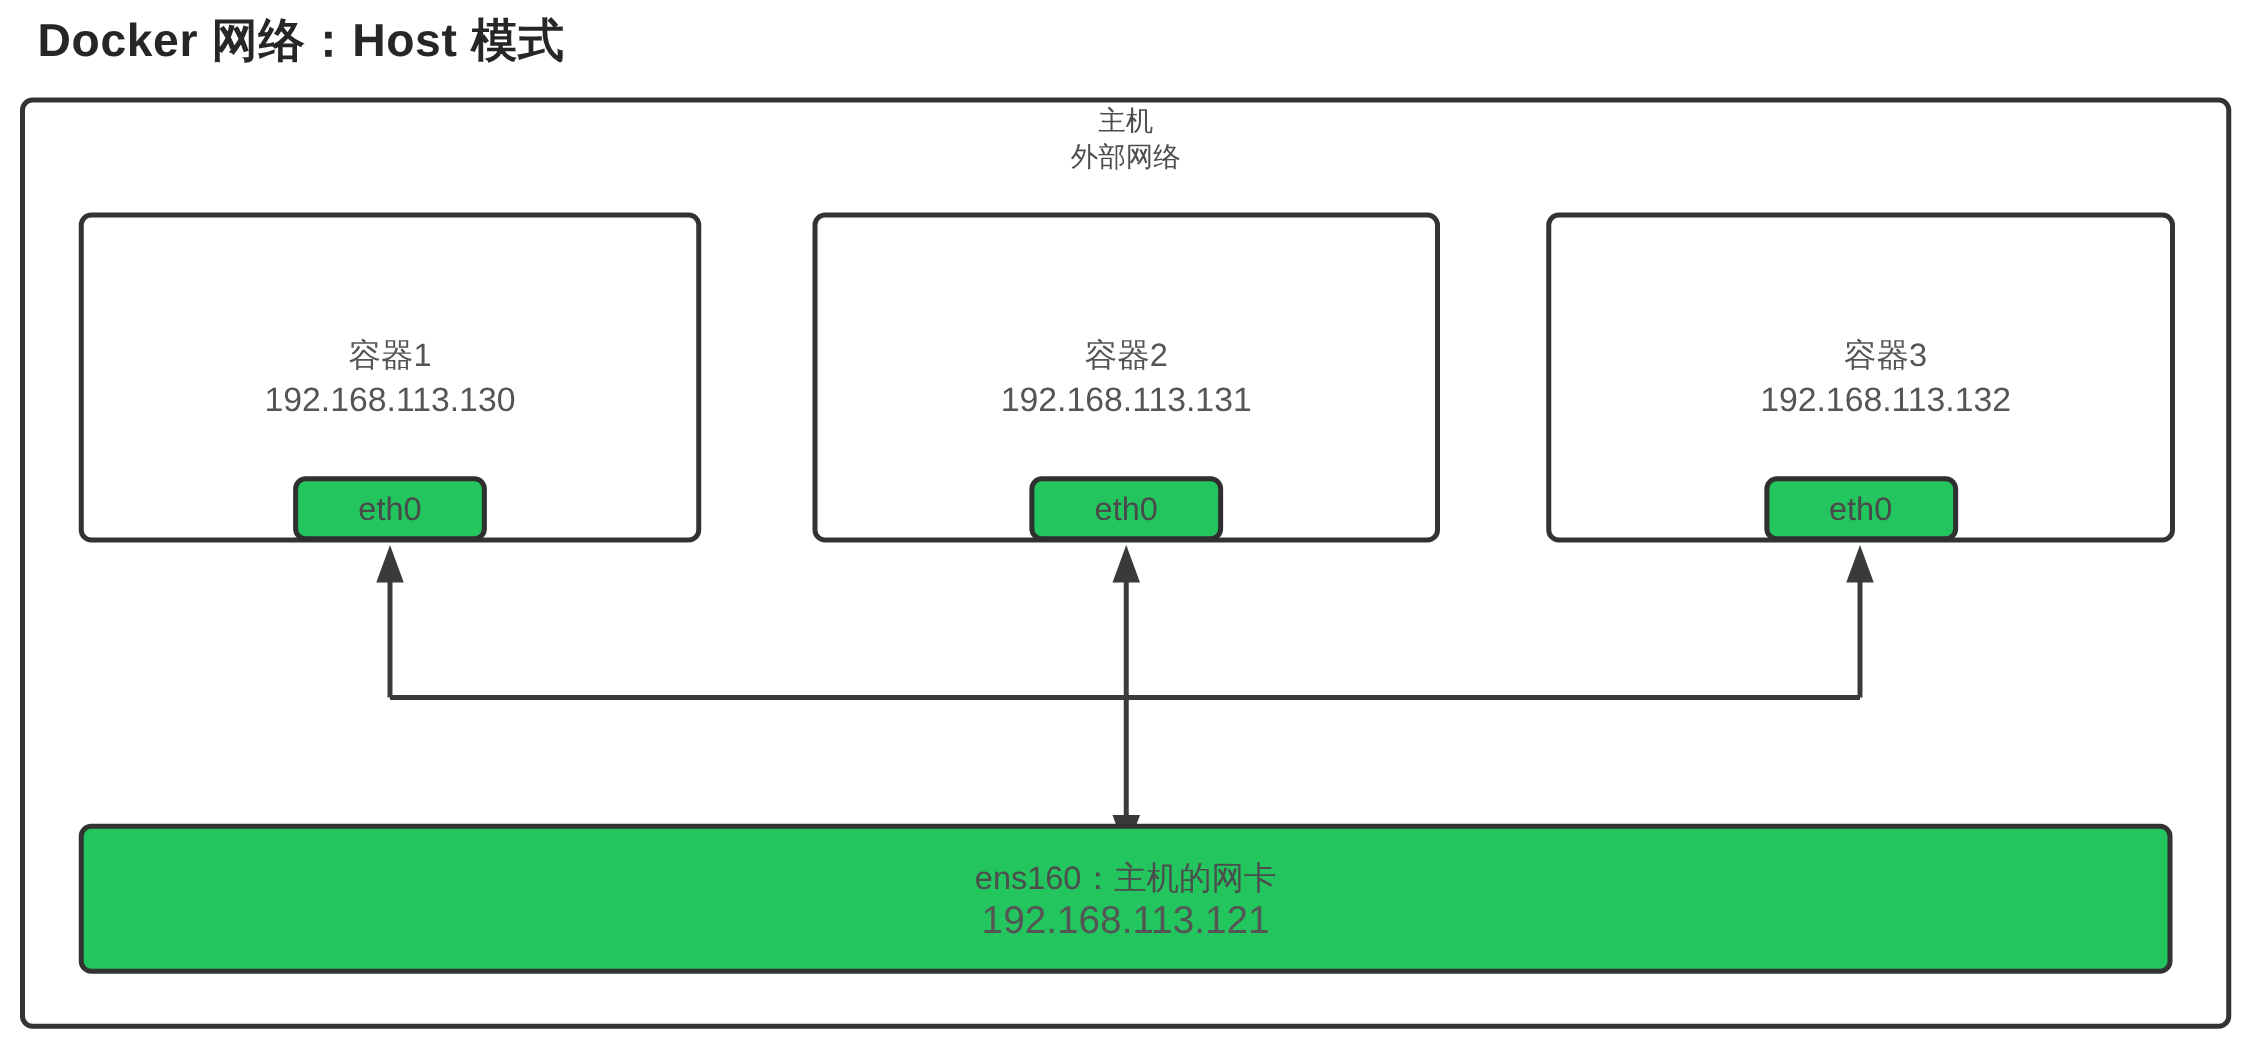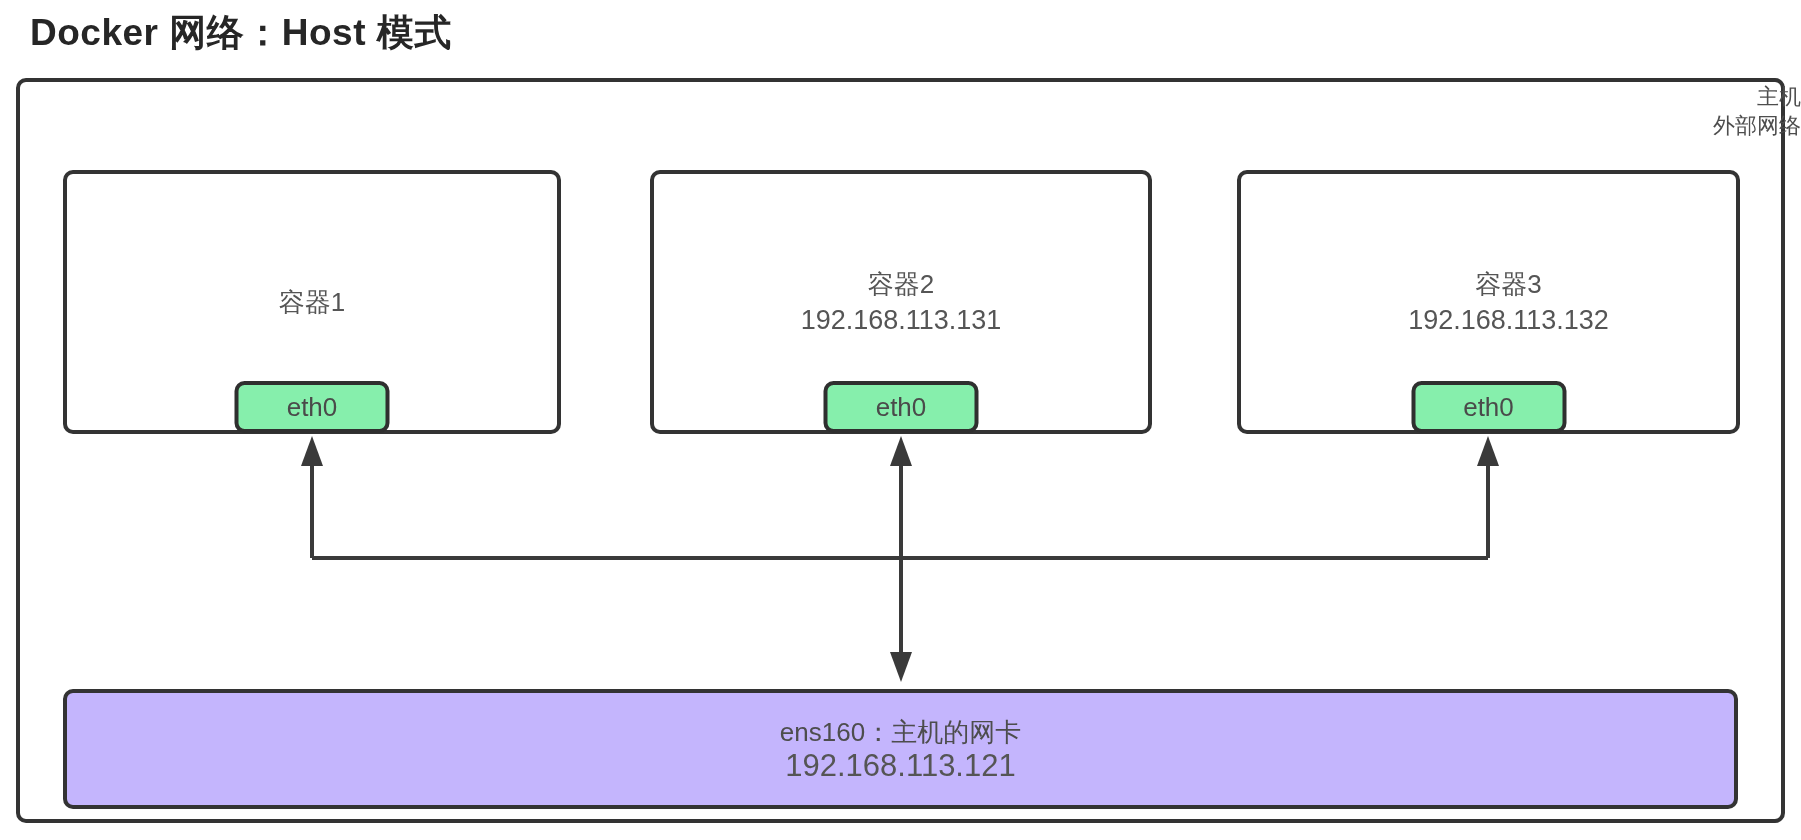--- a/index.html
+++ b/index.html
@@ -19,21 +19,21 @@
 
   .host-box {
     position: absolute; left: 16px; top: 78px;
     width: 1769px; height: 745px;
     border: 4px solid #333333; border-radius: 10px;
     box-sizing: border-box; background: #ffffff;
   }
 
   .host-label {
     position: absolute; left: 0; top: 82px; width: 100%;
-    text-align: right; color: #4d4d4d;
+    text-align: center; color: #4d4d4d;
     font-size: 22px; line-height: 29px;
   }
 
   .container-box {
     position: absolute; top: 170px; height: 264px;
     border: 4px solid #333333; border-radius: 10px;
     box-sizing: border-box; background: #ffffff;
     display: flex; flex-direction: column;
     align-items: center; justify-content: center; text-align: right;
   }
@@ -41,39 +41,39 @@
   .container-box.c2 { left: 650px;  width: 502px; }
   .container-box.c3 { left: 1237px; width: 503px; padding-left: 40px; }
 
   .container-name { font-size: 26px; color: #555555; line-height: 32px; }
   .container-ip   { font-size: 27px; color: #555555; line-height: 32px; margin-top: 4px; }
 
   .eth-box {
     position: absolute; left: 50%; bottom: -3px;
     transform: translateX(-50%);
     width: 155px; height: 52px;
-    background: #86efac;
+    background: #22c55e;
     border: 4px solid #2f2f2f; border-radius: 10px;
     box-sizing: border-box;
     display: flex; align-items: center; justify-content: center;
     font-size: 26px; color: #4a4a4a;
     z-index: 3;
   }
 
   .wires {
     position: absolute; left: 0; top: 0;
     width: 1801px; height: 840px;
     z-index: 1; pointer-events: none;
   }
 
   .nic-box {
-    position: absolute; left: 63px; top: 689px;
+    position: absolute; left: 63px; top: 659px;
     width: 1675px; height: 120px;
     border: 4px solid #333333; border-radius: 10px;
-    box-sizing: border-box; background: #c4b5fd;
+    box-sizing: border-box; background: #22c55e;
     display: flex; flex-direction: column;
     align-items: center; justify-content: center;
     z-index: 2;
   }
   .nic-label { font-size: 26px; color: #4d4d4d; line-height: 31px; }
   .nic-ip    { font-size: 31px; color: #555555; line-height: 31px; margin-top: 2px; }
 </style>
 </head>
 <body>
 
@@ -83,20 +83,21 @@
 
   <div class="host-box"></div>
 
   <div class="host-label">
     <div>主机</div>
     <div>外部网络</div>
   </div>
 
   <div class="container-box c1">
     <div class="container-name">容器1</div>
+    <div class="container-ip">192.168.113.130</div>
     <div class="eth-box">eth0</div>
   </div>
 
   <div class="container-box c2">
     <div class="container-name">容器2</div>
     <div class="container-ip">192.168.113.131</div>
     <div class="eth-box">eth0</div>
   </div>
 
   <div class="container-box c3">

